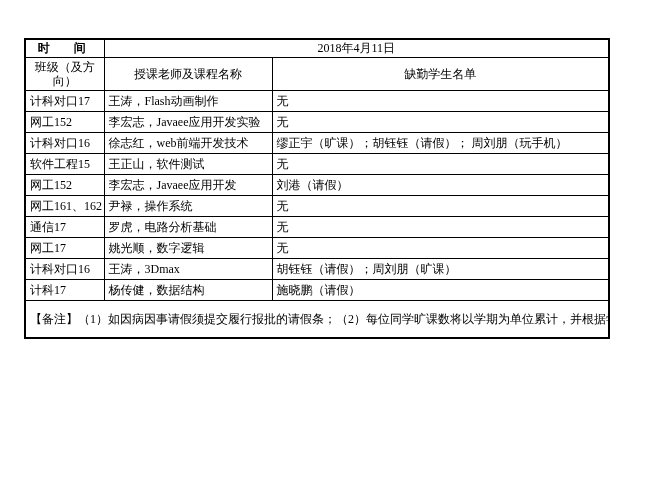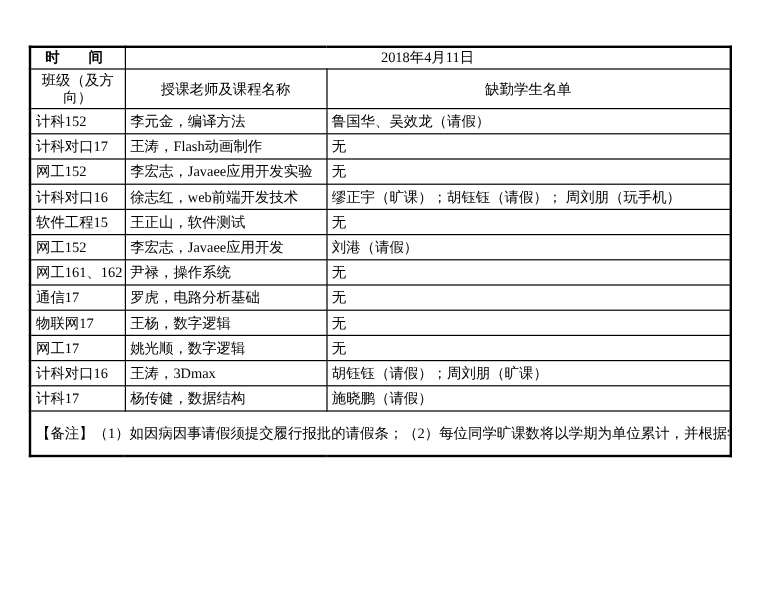--- a/index.html
+++ b/index.html
@@ -83,25 +83,20 @@
       <td colspan="2">2018年4月11日</td>
     </tr>
 
     <tr class="head-row">
       <th>班级（及方向）</th>
       <th>授课老师及课程名称</th>
       <th>缺勤学生名单</th>
     </tr>
 
     <tr class="data-row">
-      <td>计科152</td>
-      <td>李元金，编译方法</td>
-      <td>鲁国华、吴效龙（请假）</td>
-    </tr>
-    <tr class="data-row">
       <td>计科对口17</td>
       <td>王涛，Flash动画制作</td>
       <td>无</td>
     </tr>
     <tr class="data-row">
       <td>网工152</td>
       <td>李宏志，Javaee应用开发实验</td>
       <td>无</td>
     </tr>
     <tr class="data-row">
@@ -123,25 +118,20 @@
       <td>网工161、162</td>
       <td>尹禄，操作系统</td>
       <td>无</td>
     </tr>
     <tr class="data-row">
       <td>通信17</td>
       <td>罗虎，电路分析基础</td>
       <td>无</td>
     </tr>
     <tr class="data-row">
-      <td>物联网17</td>
-      <td>王杨，数字逻辑</td>
-      <td>无</td>
-    </tr>
-    <tr class="data-row">
       <td>网工17</td>
       <td>姚光顺，数字逻辑</td>
       <td>无</td>
     </tr>
     <tr class="data-row">
       <td>计科对口16</td>
       <td>王涛，3Dmax</td>
       <td>胡钰钰（请假）；周刘朋（旷课）</td>
     </tr>
     <tr class="data-row">

